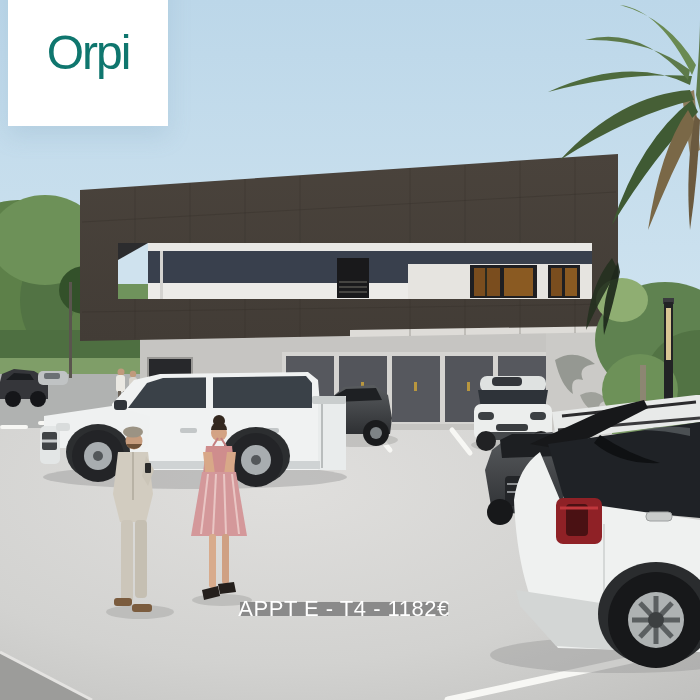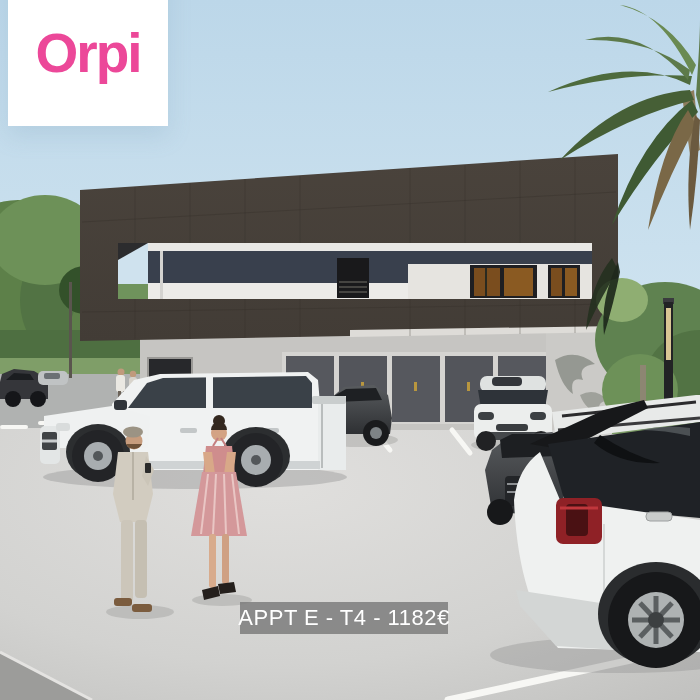--- a/index.html
+++ b/index.html
@@ -3,23 +3,23 @@
 <meta charset="utf-8">
 <style>
   html,body{margin:0;padding:0;background:#ffffff;}
   .stage{position:relative;width:700px;height:700px;overflow:hidden;
          font-family:"Liberation Sans",sans-serif;}
   .stage svg{display:block;}
   .logo-circle{position:absolute;left:8px;top:-34px;width:160px;height:160px;
 age               border-radius:50%;background:#ffffff;display:flex;align-items:center;
                justify-content:center;padding-top:14px;box-sizing:border-box;
                box-shadow:0 10px 22px rgba(110,150,175,.18);}
-  .logo-text{color:#ec4899;font-weight:700;font-size:55px;letter-spacing:-2px;
+  .logo-text{color:#0f766e;font-weight:400;font-size:48px;letter-spacing:-2px;
              line-height:1;}
-  .caption{position:absolute;left:240px;top:602px;width:208px;height:32px;
+  .caption{position:absolute;left:240px;top:602px;width:208px;height:14px;
            background:rgba(125,125,125,.85);color:#ffffff;font-size:22px;
            display:flex;align-items:center;justify-content:center;
            letter-spacing:.5px;white-space:nowrap;}
 </style>
 </head>
 <body>
 
 <div class="stage">
 <svg width="700" height="700" viewBox="0 0 700 700">
   <defs>

